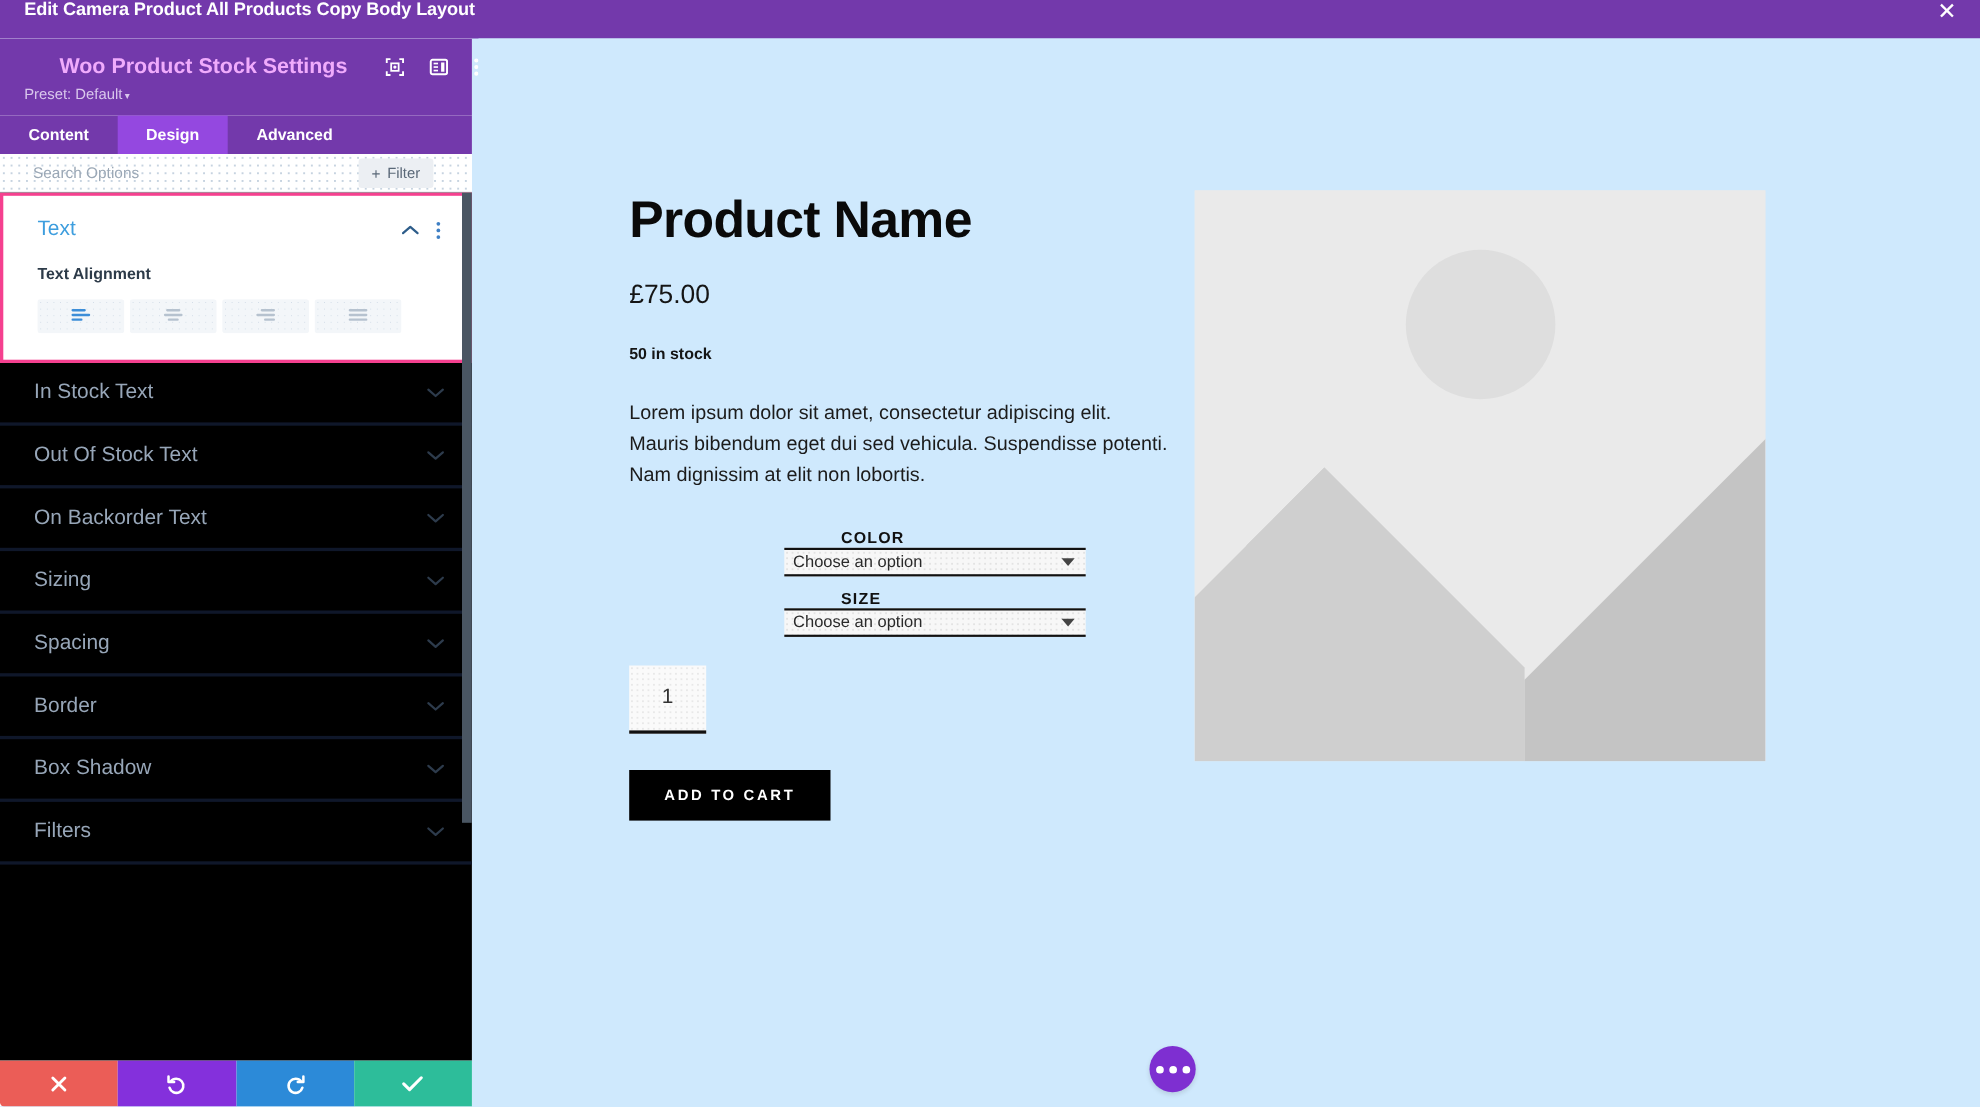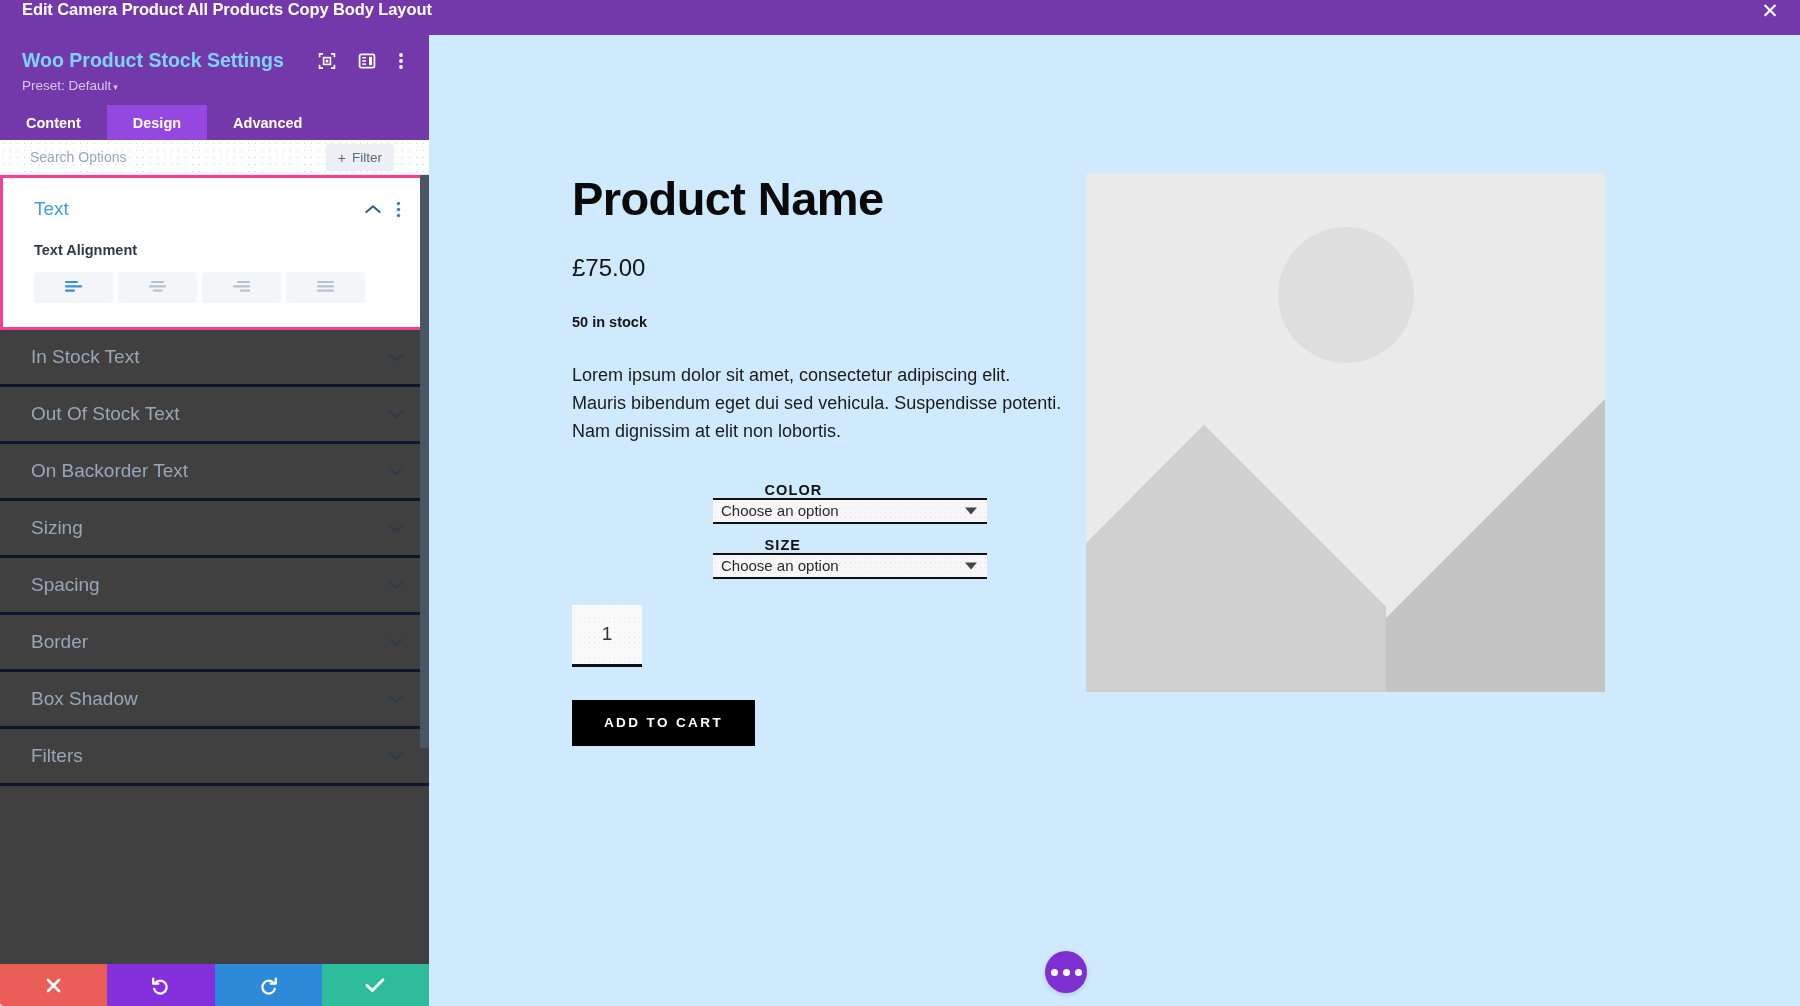--- a/index.html
+++ b/index.html
@@ -35,22 +35,23 @@
     background: #ffffff;
     display: flex; flex-direction: column;
   }
   .panel-head {
     background: #7339ab; padding: 14px 20px 12px 22px;
   }
   .panel-head-row {
     display: flex; align-items: center;
   }
   .panel-title {
-    color: #7dd3fc; font-size: 19.5px; font-weight: bold;
+    color: #f0abfc; font-size: 19.5px; font-weight: bold;
     flex: 0 0 auto;
+    margin-left: 32px;
   }
   .panel-head-icons {
     display: flex; align-items: center; gap: 22px;
     margin-left: 34px;
   }
   .hicon { cursor: pointer; display: flex; align-items: center; }
   .preset {
     color: #d9c7ec; font-size: 13.5px; margin-top: 6px; cursor: pointer;
   }
   .preset .caret { font-size: 9px; margin-left: 2px; }
@@ -90,21 +91,21 @@
     height: 27px; padding: 0 12px;
     background: #eceff3; border-radius: 3px;
     display: flex; align-items: center; gap: 6px;
     color: #5a6878; font-size: 13.5px; cursor: pointer;
   }
   .filter-plus { font-size: 14px; }
 
   
   .panel-body {
     flex: 1; position: relative; overflow: hidden;
-    background: #404040;
+    background: #000000;
   }
   .sections { padding: 0; }
 
   
   .text-section {
     border: 3px solid #f5408f;
     background: #ffffff;
     margin: 0;
     padding: 20px 25px 24px 31px;
   }

